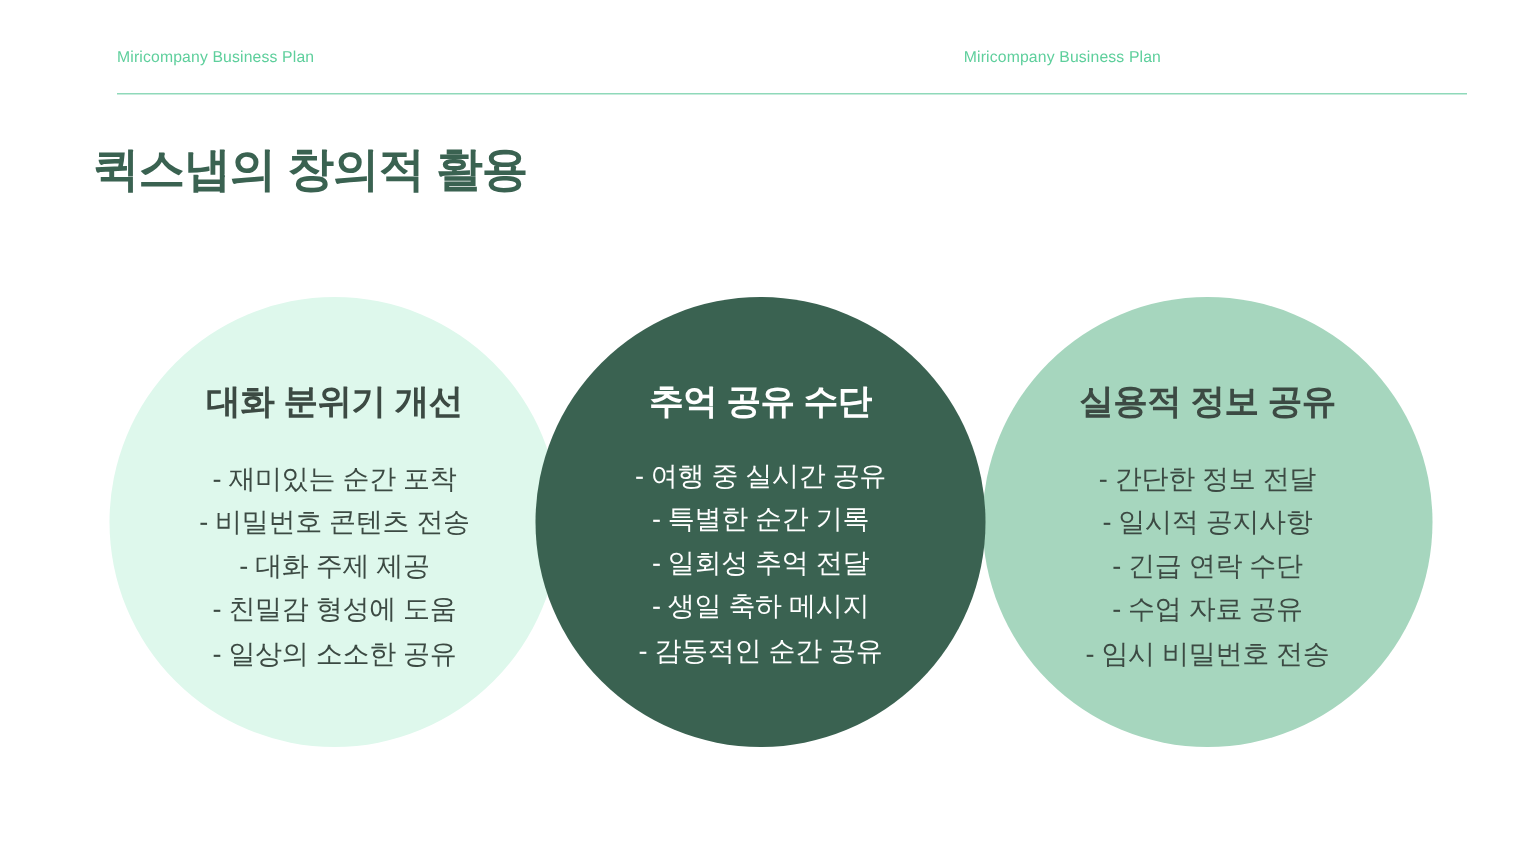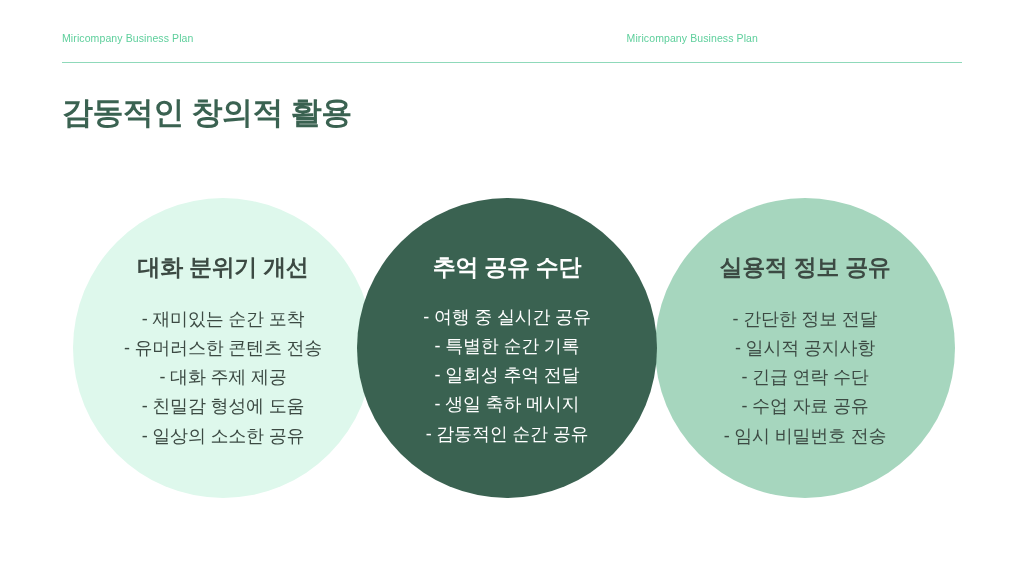--- a/index.html
+++ b/index.html
@@ -22,21 +22,21 @@
     inset: 0;
     width: 1024px;
     height: 576px;
     background: #ffffff;
   }
 
   
   .header {
     position: absolute;
     top: 0;
-    left: 0;
+    left: 16px;
     width: 820px;
     height: 64px;
     text-decoration: underline;
   }
 
   .header-label {
     position: absolute;
     top: 32px;
     font-size: 10.5px;
     letter-spacing: 0.1px;
@@ -146,29 +146,29 @@
 <body>
 
 <div class="slide">
 
   <div class="header">
     <div class="header-label left">Miricompany Business Plan</div>
     <div class="header-label right">Miricompany Business Plan</div>
     <div class="header-rule"></div>
   </div>
 
-  <h1 class="slide-title">감동적인 창의적 활용</h1>
+  <h1 class="slide-title">퀵스냅의 창의적 활용</h1>
 
   <div class="circles">
 
     <div class="circle circle-1">
       <div class="circle-heading">대화 분위기 개선</div>
       <ul class="circle-list">
         <li>- 재미있는 순간 포착</li>
-        <li>- 유머러스한 콘텐츠 전송</li>
+        <li>- 비밀번호 콘텐츠 전송</li>
         <li>- 대화 주제 제공</li>
         <li>- 친밀감 형성에 도움</li>
         <li>- 일상의 소소한 공유</li>
       </ul>
     </div>
 
     <div class="circle circle-2">
       <div class="circle-heading">추억 공유 수단</div>
       <ul class="circle-list">
         <li>- 여행 중 실시간 공유</li>

